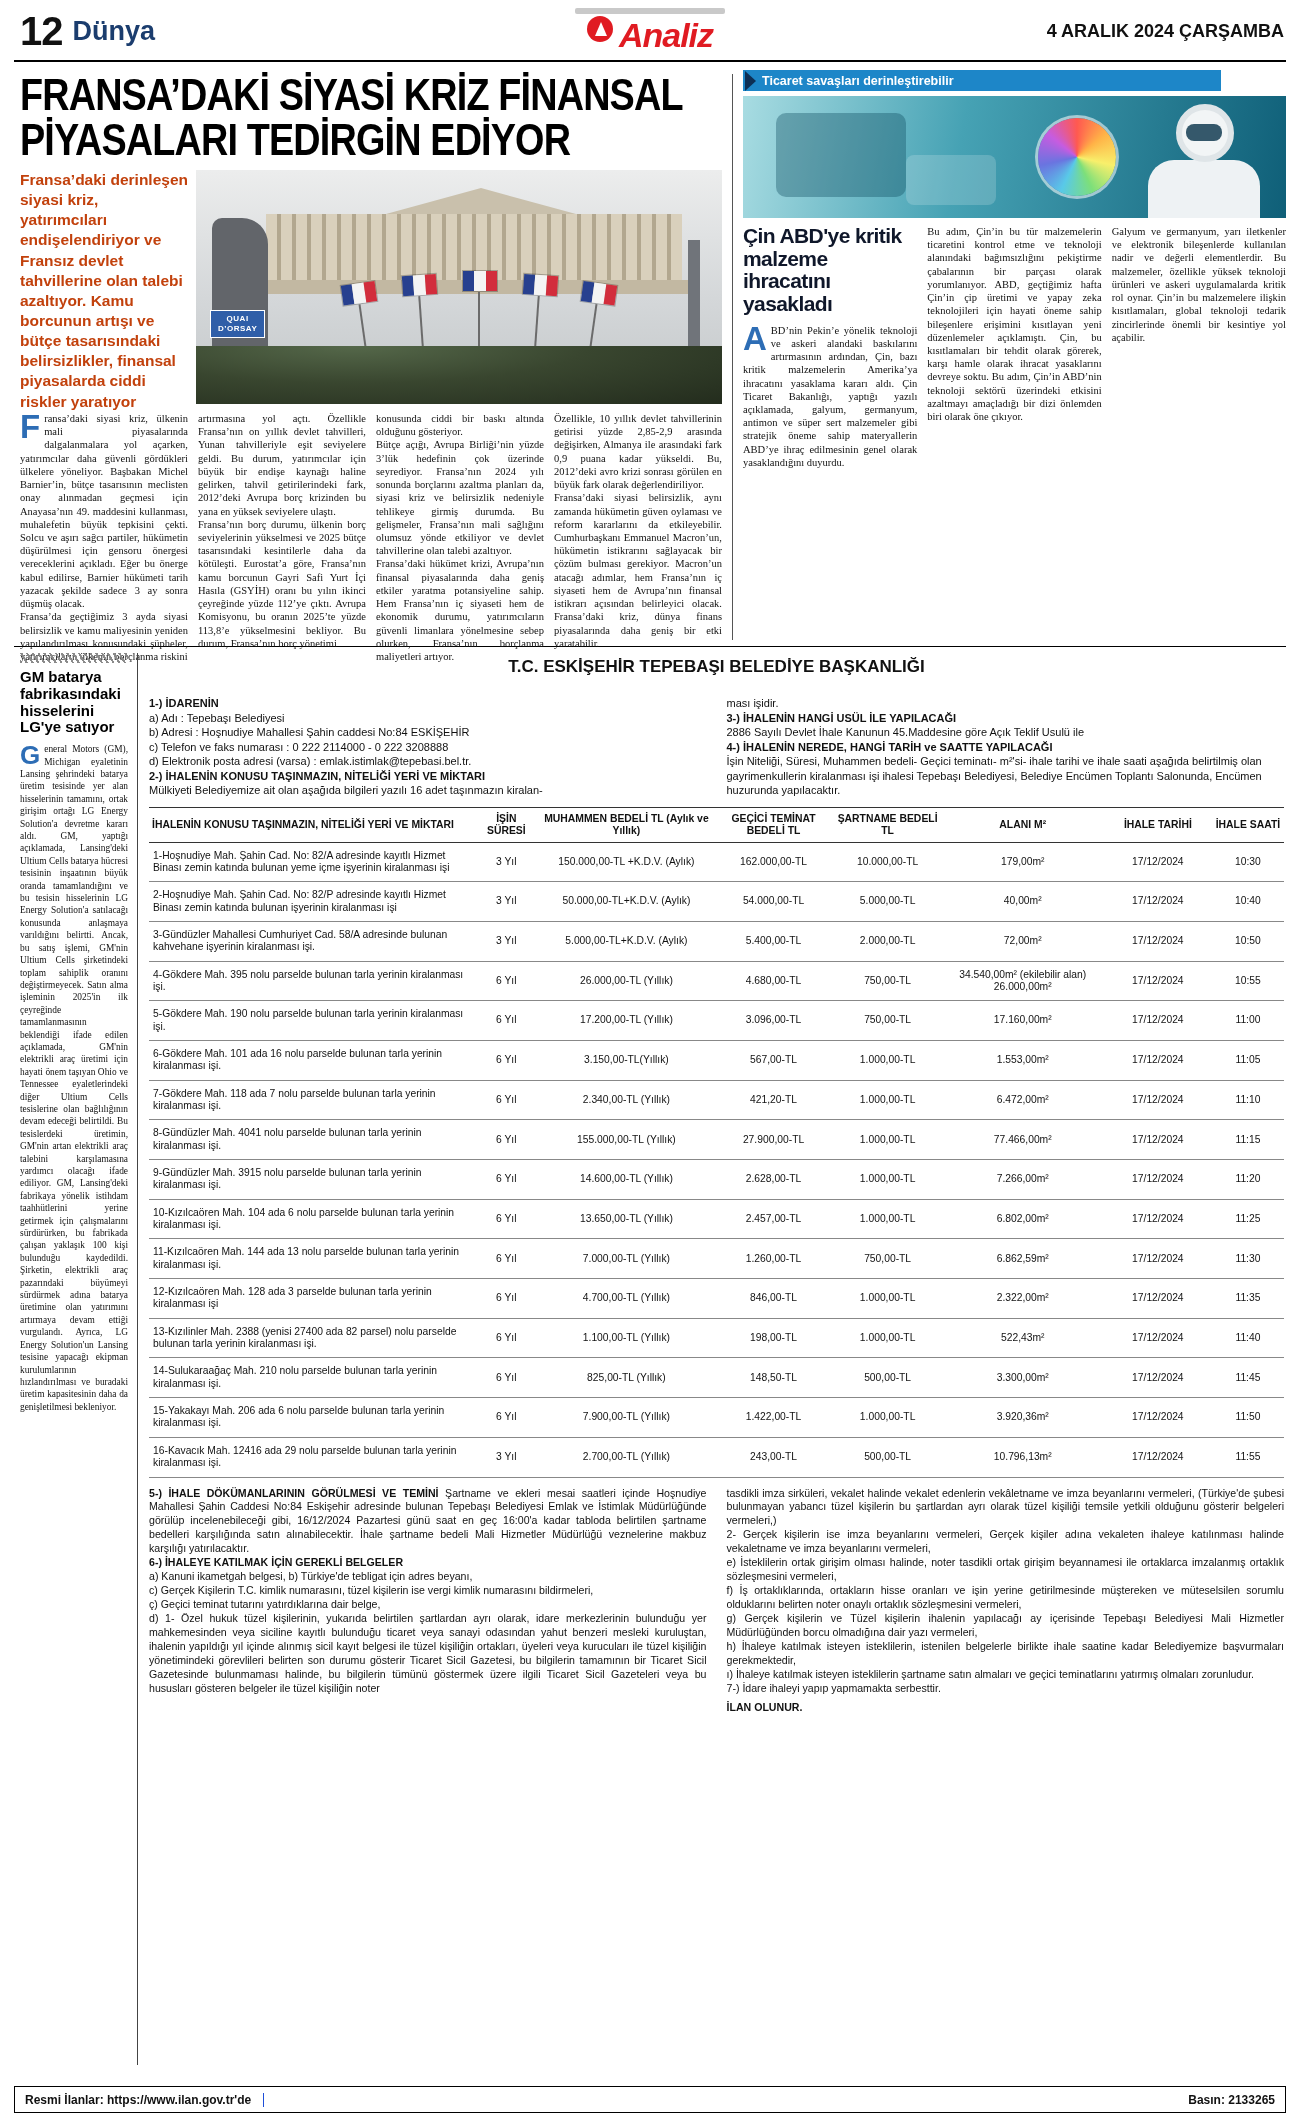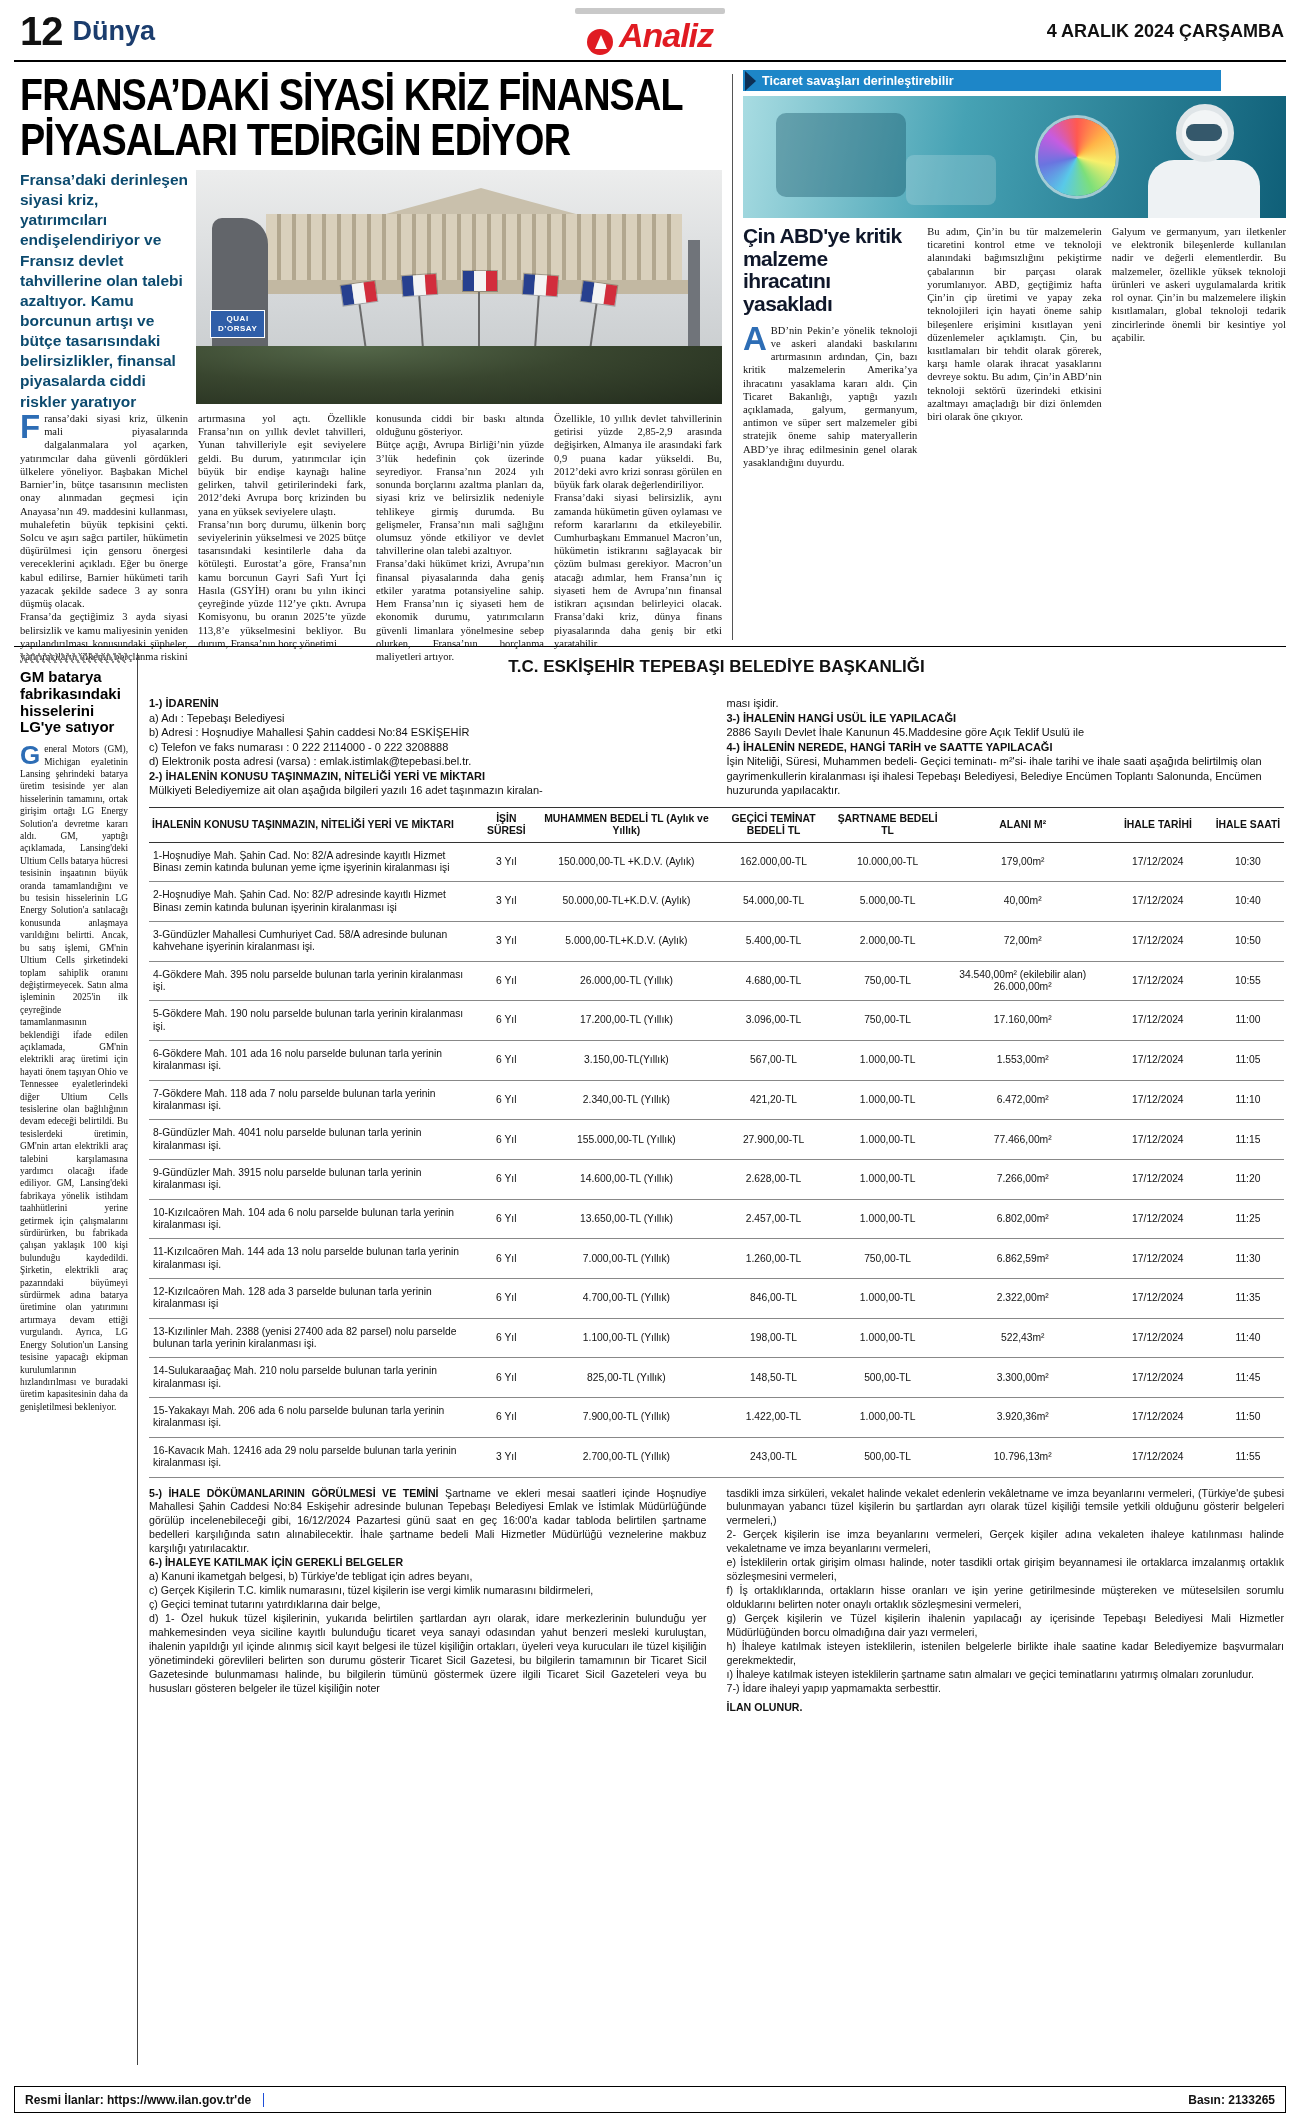--- a/index.html
+++ b/index.html
@@ -6,40 +6,40 @@
   html,body { background:#fff; }
   body { font-family:"Liberation Sans", sans-serif; color:#111; }
   .page { position:relative; width:1300px; height:2125px; margin:0 auto; background:#fff; overflow:hidden; }
 
   
   .hdr { display:flex; align-items:center; height:60px; padding:6px 16px 4px 20px; position:relative; }
   .pagenum { font-size:40px; font-weight:bold; letter-spacing:-1px; }
   .section-name { font-size:27px; font-weight:bold; color:#1b3d6e; margin-left:10px; }
   .masthead { position:absolute; left:50%; top:8px; transform:translateX(-50%); display:flex; flex-direction:column; align-items:center; }
   .masthead-fineprint { width:150px; height:6px; background:#c9c9c9; border-radius:2px; margin-bottom:2px; }
-  .masthead-row { display:flex; align-items:flex-end; gap:6px; }
+  .masthead-row { display:flex; align-items:flex-start; gap:6px; }
   .emblem { width:26px; height:26px; border-radius:50%; background:#e01b22; position:relative; }
   .emblem::after { content:""; position:absolute; left:8px; top:6px; width:0; height:0;
      border-left:6px solid transparent; border-right:6px solid transparent; border-bottom:14px solid #fff; }
   .masthead-text { font-size:34px; font-weight:bold; font-style:italic; color:#e01b22; letter-spacing:-1px; }
   .hdr-date { margin-left:auto; font-size:18px; font-weight:bold; }
   .hrule { border-top:2px solid #000; margin:0 14px; }
 
   
   .top-zone { display:flex; padding:8px 14px 0 20px; height:578px; }
   .france { width:702px; }
   .vrule { width:1px; background:#555; margin:4px 10px 0 10px; }
   .china { flex:1; min-width:0; }
 
   .headline { margin:2px 0 8px 0; }
   .hl-line { display:block; white-space:nowrap; font-weight:bold; font-size:45px; line-height:1.0;
      letter-spacing:-1px; transform:scaleX(.84); transform-origin:0 50%; color:#000; }
 
   .lead-photo { display:flex; gap:8px; height:234px; }
-  .lead { width:168px; font-size:15.5px; font-weight:bold; line-height:1.3; color:#0c4a6e; }
+  .lead { width:168px; font-size:15.5px; font-weight:bold; line-height:1.3; color:#c2410c; }
 
   .photo { position:relative; overflow:hidden; }
   .france-photo { flex:1; background:linear-gradient(#eceded 0%, #d4d7d9 55%, #c3c7c9 100%); }
   .pediment { position:absolute; left:190px; top:18px; width:0; height:0;
      border-left:95px solid transparent; border-right:95px solid transparent; border-bottom:26px solid #c9c0ac; }
   .building { position:absolute; left:70px; right:40px; top:44px; height:66px;
      background:repeating-linear-gradient(90deg,#d9d0bc 0 11px,#b2a78f 11px 15px); }
   .building-base { position:absolute; left:60px; right:30px; top:110px; height:14px; background:#c2b8a2; }
   .statue { position:absolute; left:16px; top:48px; width:56px; height:150px; background:#62656a; border-radius:10px 26px 6px 6px; }
   .statue2 { position:absolute; right:22px; top:70px; width:12px; height:120px; background:#70747a; }

